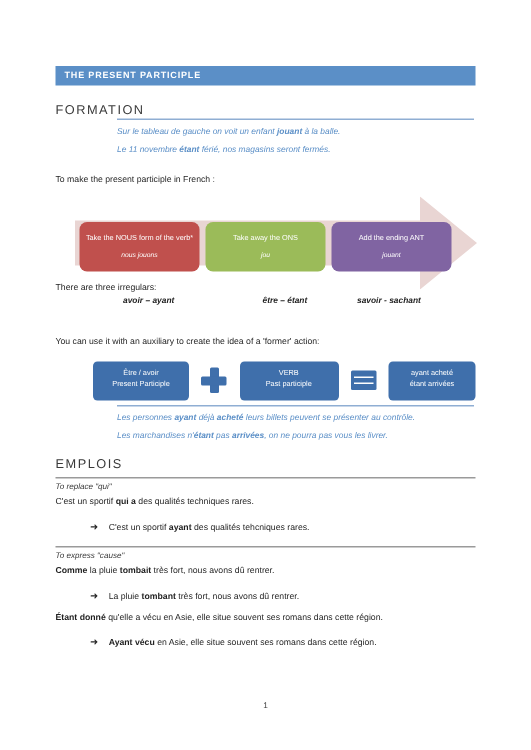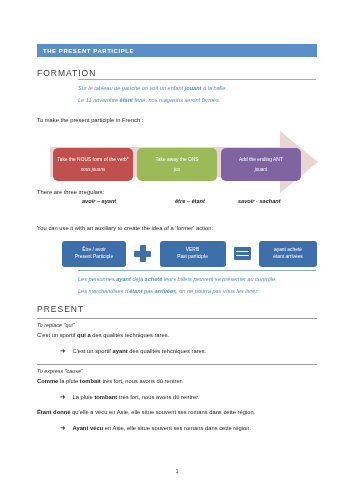--- a/index.html
+++ b/index.html
@@ -350,21 +350,21 @@
 
   <div class="quote-block-2">
     <div class="quote-line">
       <span>Les personnes </span><b>ayant</b><span> déjà </span><b>acheté</b><span> leurs billets peuvent se présenter au contrôle.</span>
     </div>
     <div class="quote-line">
       <span>Les marchandises n'</span><b>étant</b><span> pas </span><b>arrivées</b><span>, on ne pourra pas vous les livrer.</span>
     </div>
   </div>
 
-  <div class="section-heading" id="emplois-heading">PRESENT</div>
+  <div class="section-heading" id="emplois-heading">EMPLOIS</div>
 
   <div class="rule-label" id="label-qui">To replace "qui"</div>
   <div class="example" id="ex-qui-1">
     <span>C'est un sportif </span><b>qui a</b><span> des qualités techniques rares.</span>
   </div>
   <div class="example" id="ex-qui-2">
     <span class="arrow-bullet">➜</span><span>C'est un sportif </span><b>ayant</b><span> des qualités tehcniques rares.</span>
   </div>
 
   <div class="rule-label" id="label-cause">To express "cause"</div>

